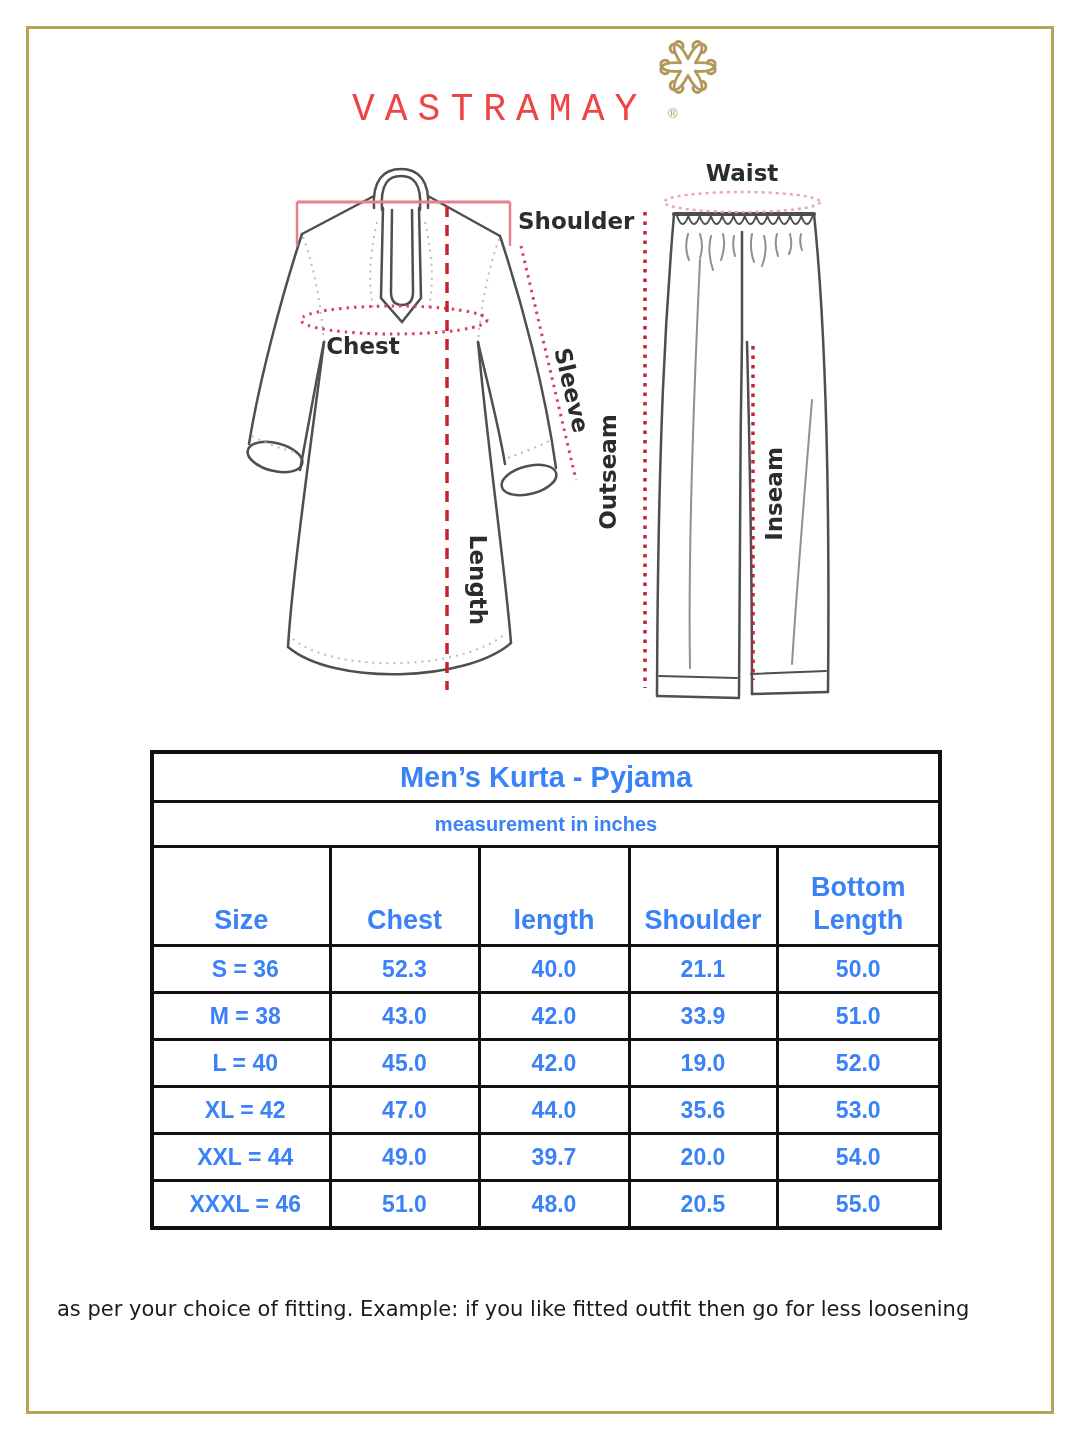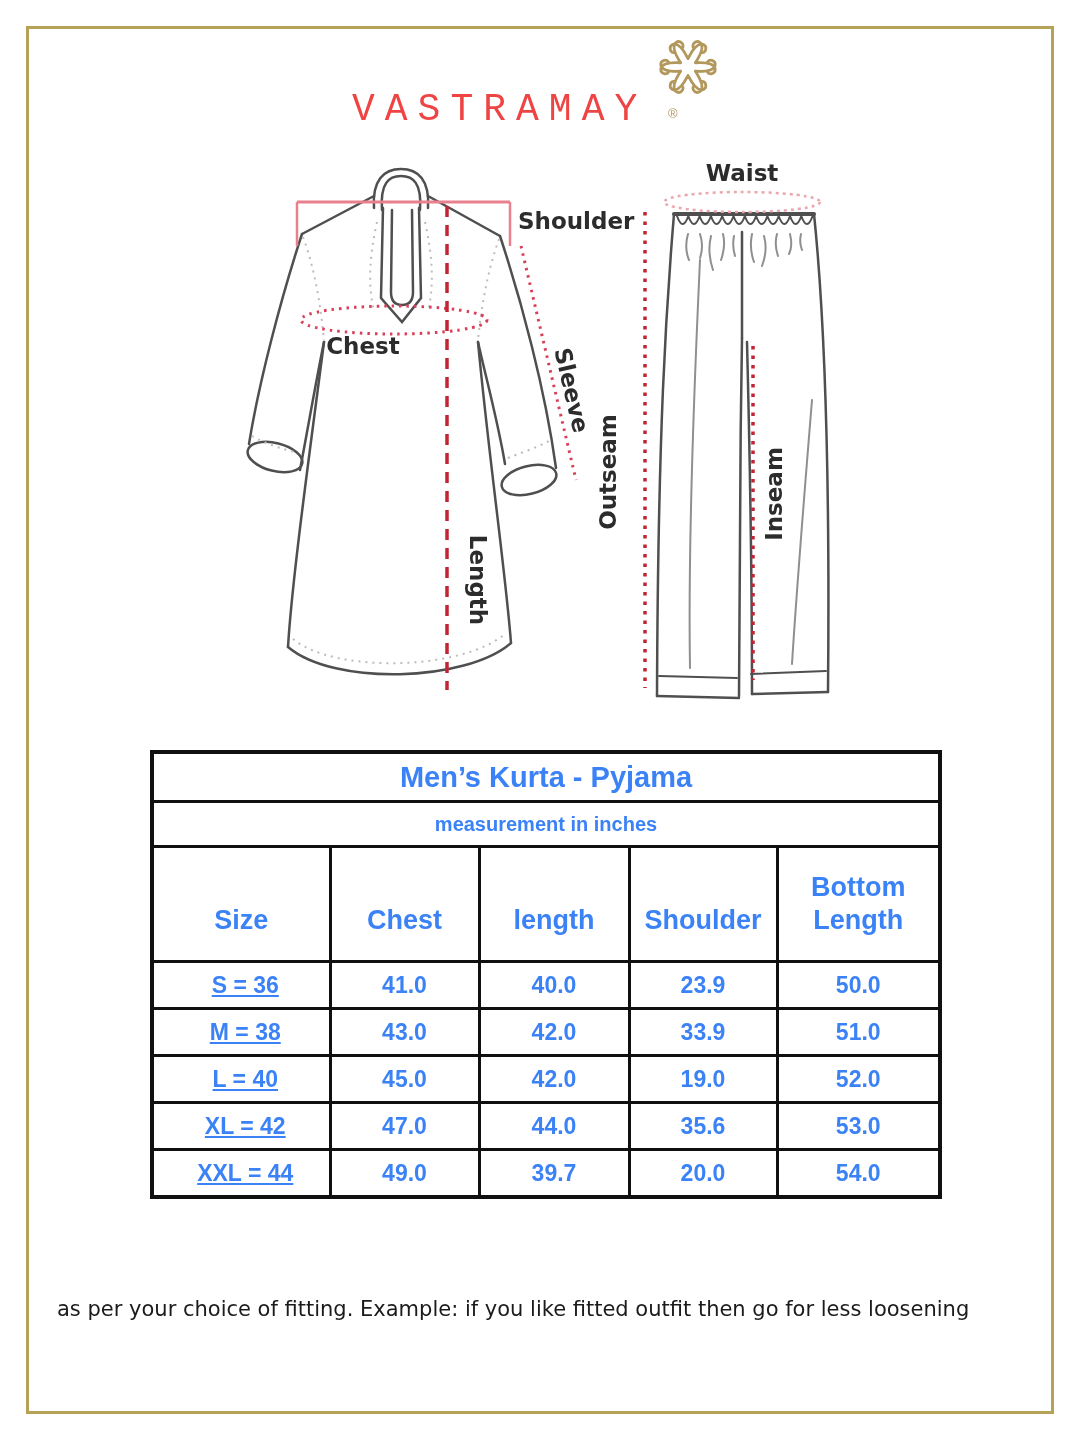--- a/index.html
+++ b/index.html
@@ -20,23 +20,23 @@
         font-size:23px;fill:#2c2c2c;}
 
   
   .size-table{position:absolute;top:750px;left:150px;width:788px;border-collapse:collapse;
         table-layout:fixed;color:#3b82f6;font-weight:bold;}
   .size-table td,.size-table th{border:3px solid #101010;text-align:center;vertical-align:middle;
         padding:0;font-family:"Liberation Sans",sans-serif;}
   .size-table{border:4px solid #101010;}
   .r-title td{font-size:29px;height:46px;}
   .r-sub td{font-size:20px;height:42px;}
-  .r-cols th{font-size:27px;height:88px;vertical-align:bottom;padding-bottom:24px;line-height:1.2;}
+  .r-cols th{font-size:27px;height:88px;vertical-align:bottom;padding-bottom:8px;line-height:1.2;}
   .r-data td{font-size:23px;height:44px;}
-  .c-size{text-align:left;padding-left:8px !important;text-decoration:underline;}
+  .c-size{text-align:left;padding-left:8px !important;}
 
   
   .note{position:absolute;left:57px;top:1290px;width:958px;font-size:21px;line-height:39px;
         color:#1b1b1b;font-family:"DejaVu Sans","Liberation Sans",sans-serif;}
   .note-line1{text-align:justify;text-align-last:justify;}
   .note-line2{}
 </style>
 </head>
 <body>
 
@@ -163,23 +163,23 @@
       </tr>
       <tr class="r-cols">
         <th>Size</th>
         <th>Chest</th>
         <th>length</th>
         <th>Shoulder</th>
         <th>Bottom Length</th>
       </tr>
       <tr class="r-data">
         <td class="c-size">S = 36</td>
-        <td>41.0</td>
+        <td>52.3</td>
         <td>40.0</td>
-        <td>23.9</td>
+        <td>21.1</td>
         <td>50.0</td>
       </tr>
       <tr class="r-data">
         <td class="c-size">M = 38</td>
         <td>43.0</td>
         <td>42.0</td>
         <td>33.9</td>
         <td>51.0</td>
       </tr>
       <tr class="r-data">
@@ -196,19 +196,26 @@
         <td>35.6</td>
         <td>53.0</td>
       </tr>
       <tr class="r-data">
         <td class="c-size">XXL = 44</td>
         <td>49.0</td>
         <td>39.7</td>
         <td>20.0</td>
         <td>54.0</td>
       </tr>
+      <tr class="r-data">
+        <td class="c-size">XXXL = 46</td>
+        <td>51.0</td>
+        <td>48.0</td>
+        <td>20.5</td>
+        <td>55.0</td>
+      </tr>
     </tbody>
   </table>
 
   <div class="note">
     <div class="note-line2">as per your choice of fitting. Example: if you like fitted outfit then go for less loosening</div>
   </div>
 </div>
 
 </body></html>

